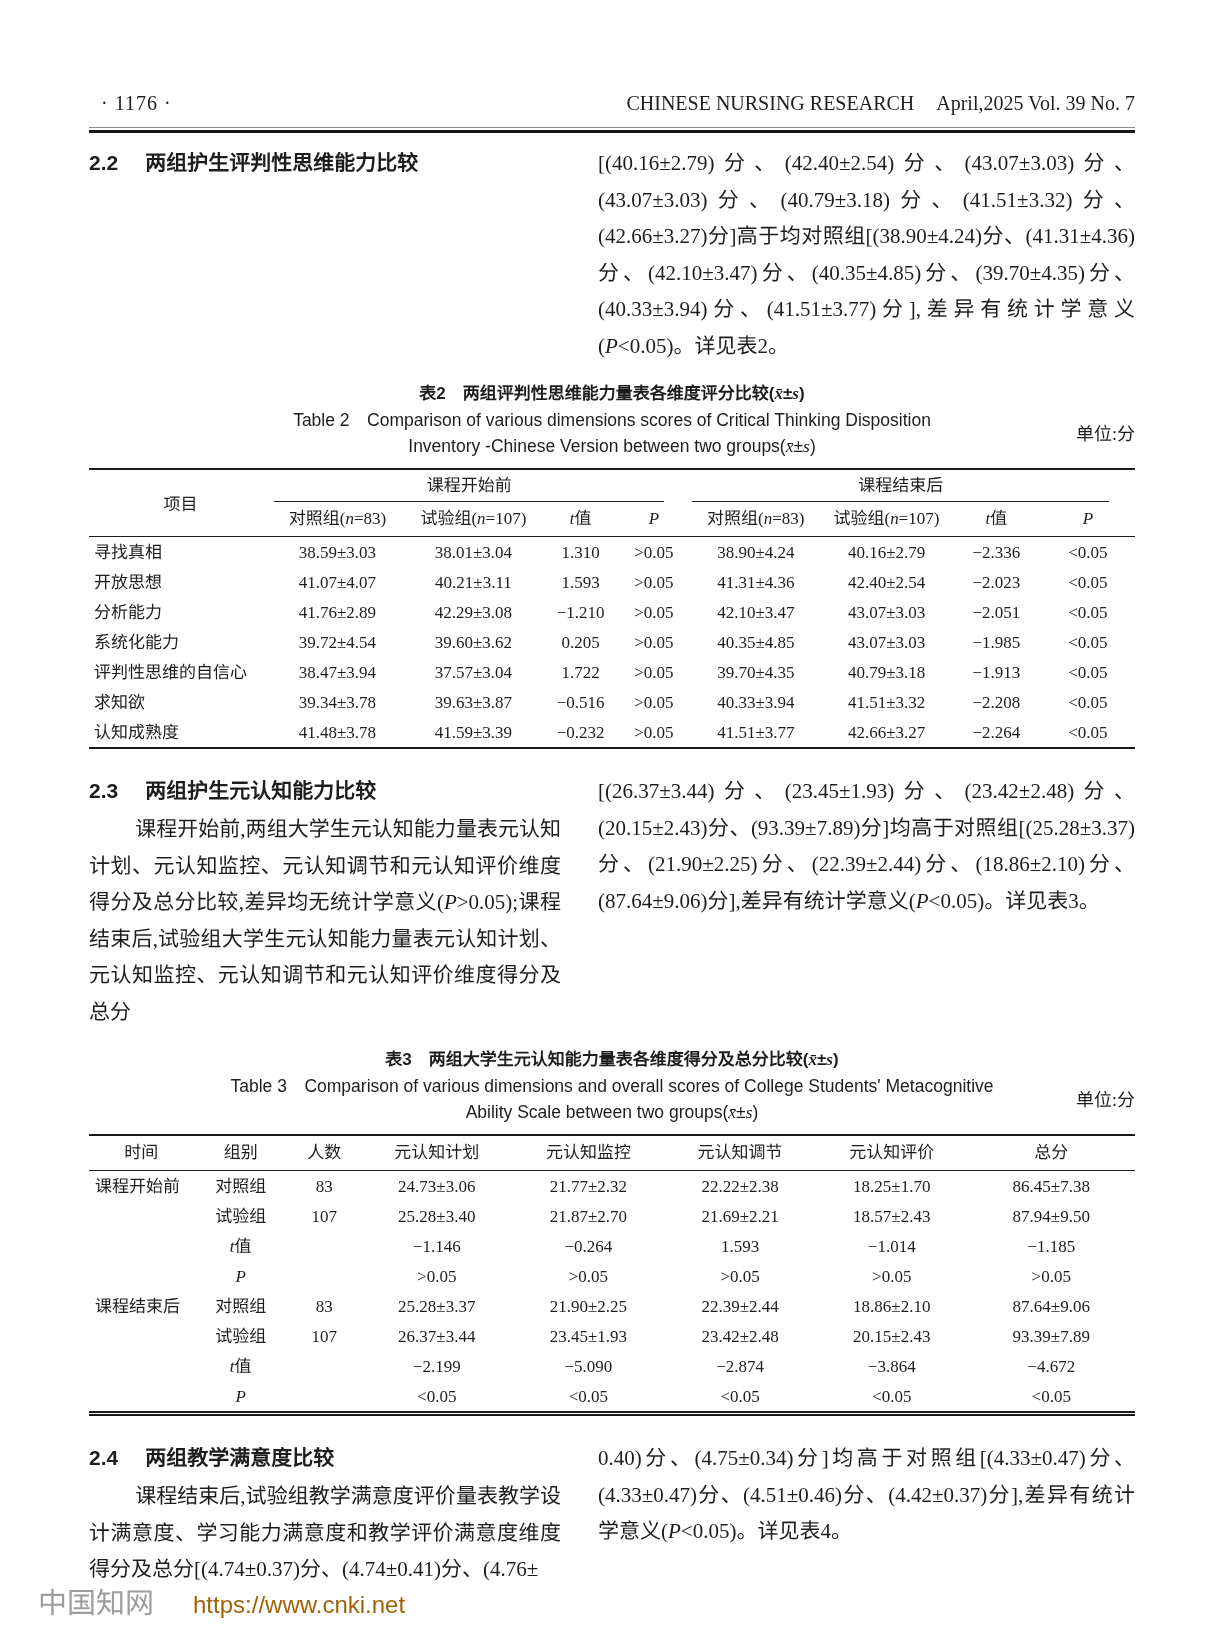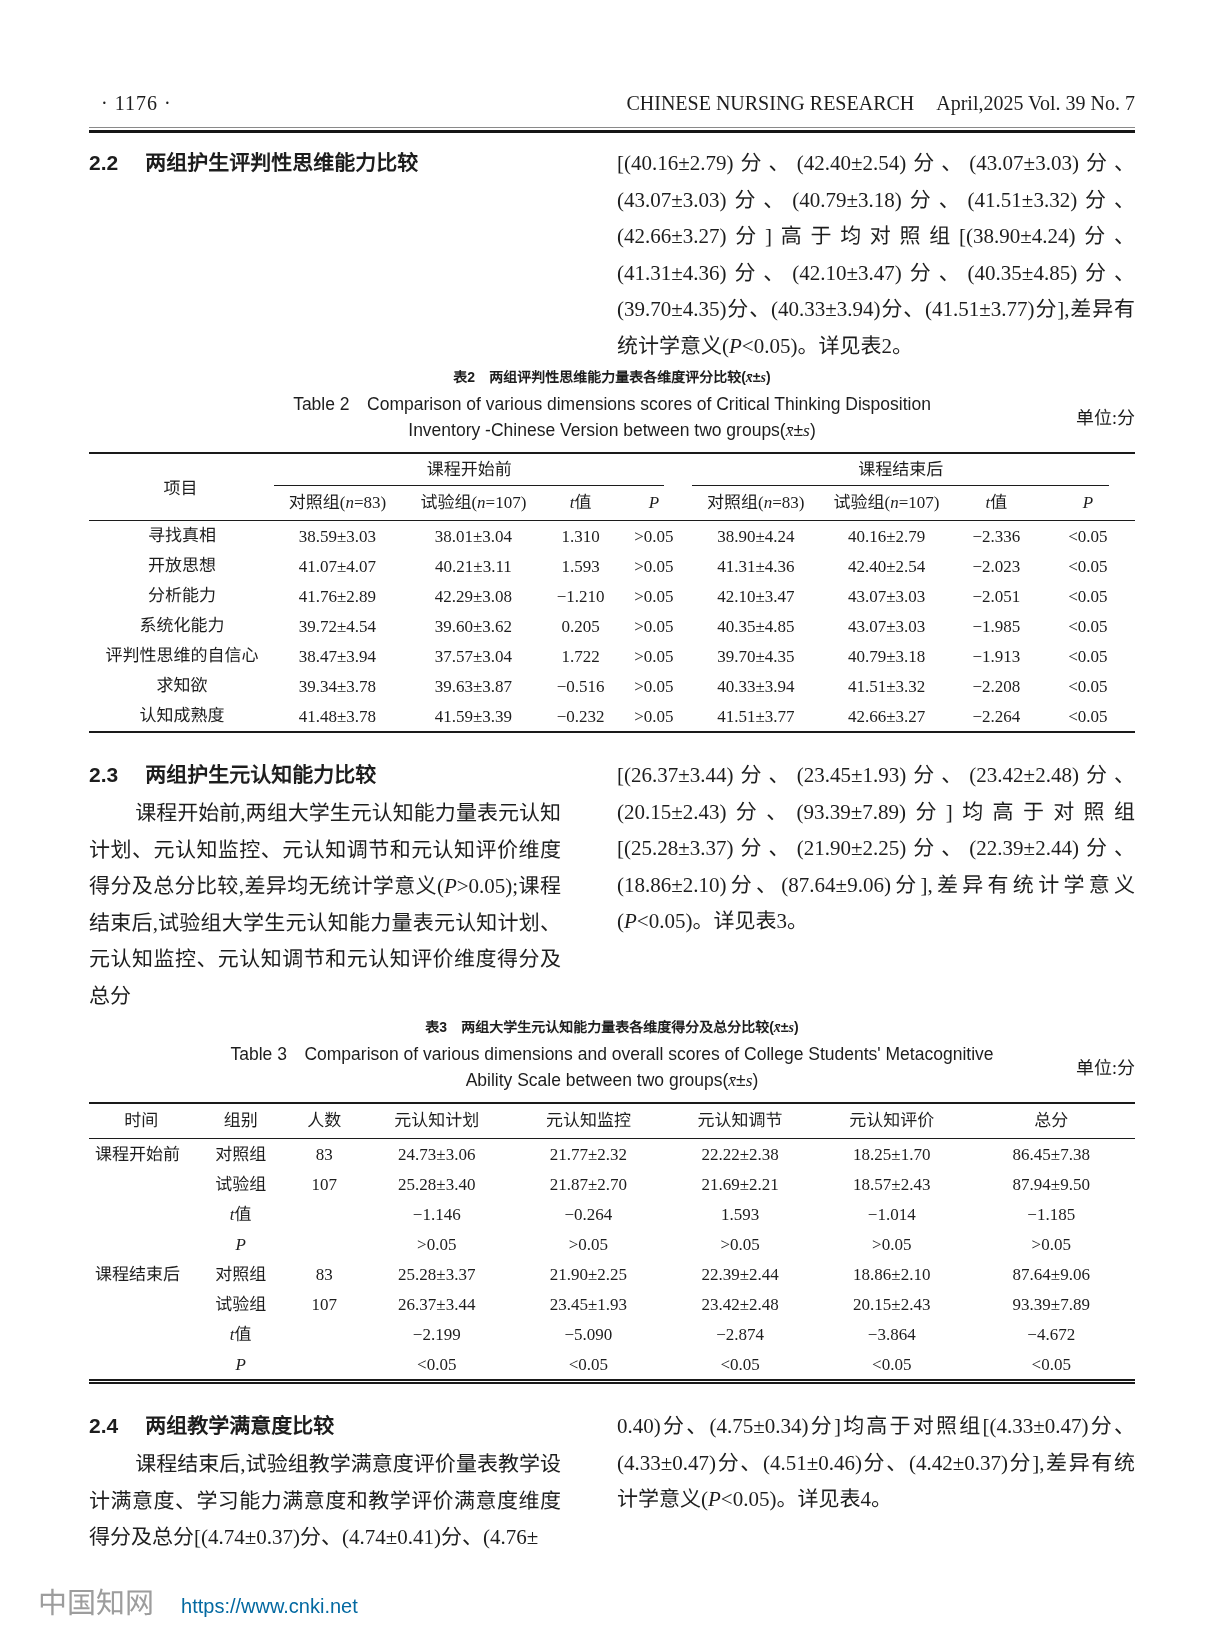--- a/index.html
+++ b/index.html
@@ -12,34 +12,34 @@
 
   
   .page-head { display:flex; justify-content:space-between; align-items:flex-end;
     padding-top:92px; font-size:20px; }
   .page-head .pageno { letter-spacing:1px; padding-left:12px; }
   .page-head .issue { margin-left:22px; }
   .head-rule { margin-top:12px; height:2px;
     border-top:1px solid #8a8a8a; border-bottom:3px solid #161616; }
 
   
-  .sec { display:flex; gap:56px; margin-top:12px; }
+  .sec { display:flex; gap:37px; margin-top:12px; }
   .sec.later { margin-top:24px; }
   .col-l { width:472px; flex:0 0 aupx; }
   .col-l { flex:0 0 472px; }
   .col-r { flex:1 1 auto; }
   .sec-heading { margin:0 0 2px 0; font-size:21px; font-weight:600;
     font-family:"Liberation Sans","DejaVu Sans",sans-serif; line-height:36px; }
   .sec-heading .no { margin-right:27px; font-weight:600; }
   .para { margin:0; font-size:21px; line-height:36.5px; text-align:justify; }
   .para.indent { text-indent:2.2em; }
   .para i, .cap i, table i { font-family:"Liberation Serif","DejaVu Serif",serif; }
 
   
-  .cap-cn { margin-top:0; text-align:center; font-size:14px; font-weight:700;
+  .cap-cn { margin-top:16px; text-align:center; font-size:17px; font-weight:700;
     font-family:"Liberation Sans","DejaVu Sans",sans-serif; line-height:27px; }
   .cap-en { text-align:center; font-size:17.5px; line-height:26px;
     font-family:"Liberation Sans","DejaVu Sans",sans-serif; }
   .cap-row { position:relative; }
   .unit { position:absolute; right:0; bottom:12px; font-size:18px; font-weight:400;
     font-family:"Liberation Serif","DejaVu Serif",serif; }
 
   
   table { width:100%; border-collapse:collapse; table-layout:fixed;
     margin-top:9px; font-size:17px;
@@ -47,28 +47,28 @@
   .t2 { border-bottom:2.5px solid #1a1a1a; }
   .t3 { border-bottom:5px double #1a1a1a; }
   th,td { font-weight:400; text-align:center; padding:4px 2px; line-height:21px;
     overflow:hidden; white-space:nowrap; }
   thead th { padding-top:6px; }
   .grp { padding:5px 0 0 0; }
   .grp .g { display:block; margin:0 26px 0 2px; padding-bottom:5px;
     border-bottom:1.5px solid #1c1c1c; }
   tr.sub th { border-bottom:1.5px solid #1c1c1c; padding-bottom:7px; }
   th.itemhead { border-bottom:1.5px solid #1c1c1c; vertical-align:middle; }
-  .t2 tbody td:first-child { text-align:center; padding-left:5px;font-family:Liberation Mono, monospace; }
+  .t2 tbody td:first-child { text-align:left; padding-left:5px; }
   .t3 tbody td:first-child { text-align:left; padding-left:6px; }
   tbody td { padding-top:4.5px; padding-bottom:4.5px; }
 
   
   .watermark { position:absolute; left:38px; bottom:28px; color:#9d9d9d;
     font-family:"Liberation Sans","DejaVu Sans",sans-serif; font-size:29px; }
-  .watermark .url { margin-left:27px; font-size:20px; color:#0369a1; }
+  .watermark .url { margin-left:39px; font-size:24px; color:#a16207; }
 </style>
 </head>
 <body>
 
 <div class="page">
   <div class="content">
 
     <header class="page-head">
       <span class="pageno">· 1176 ·</span>
       <span>

